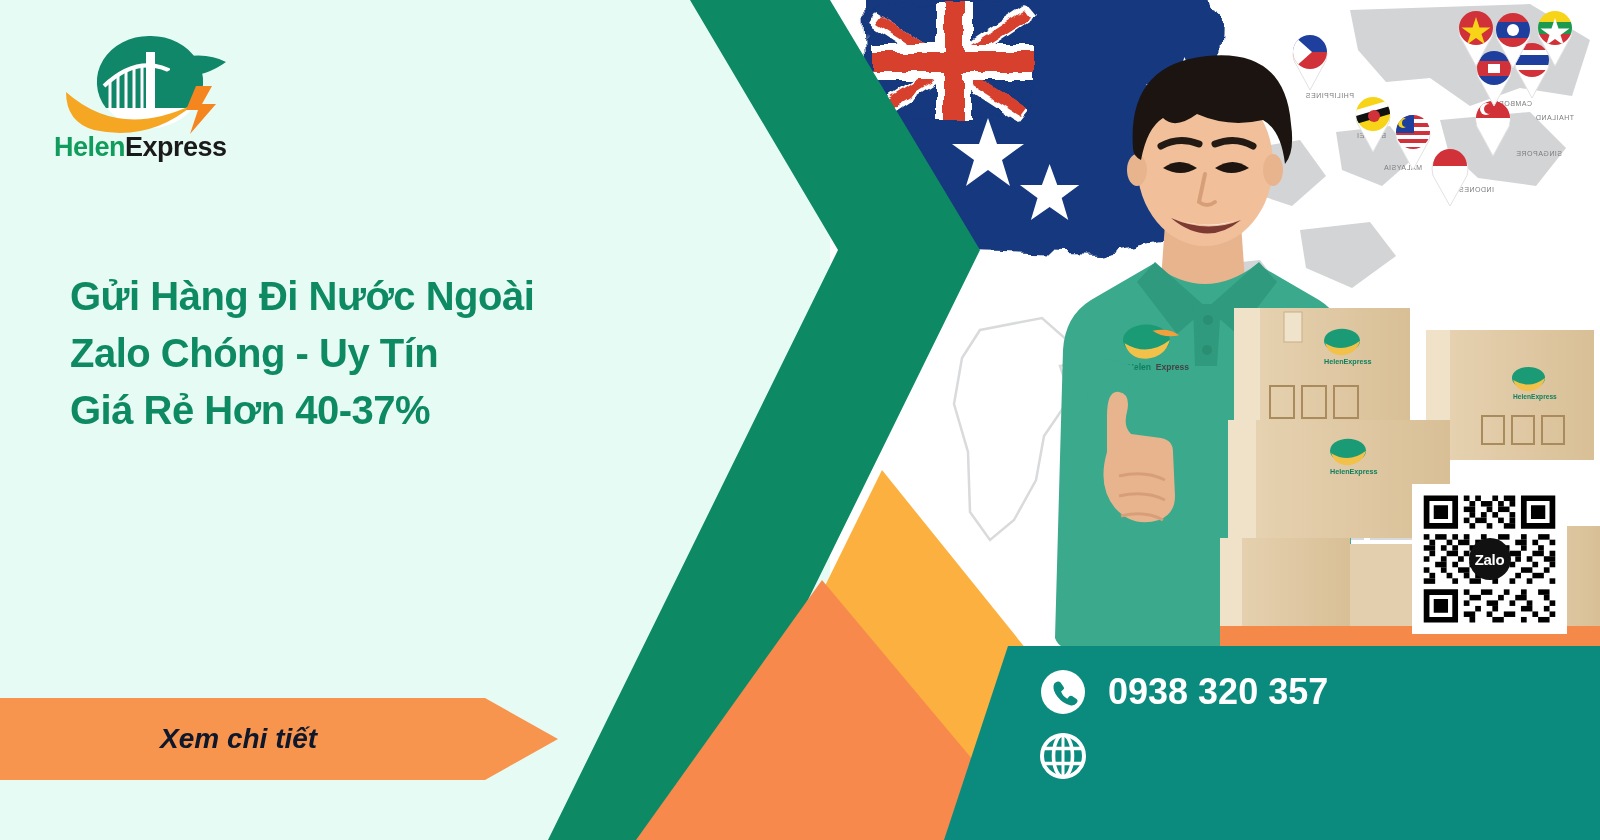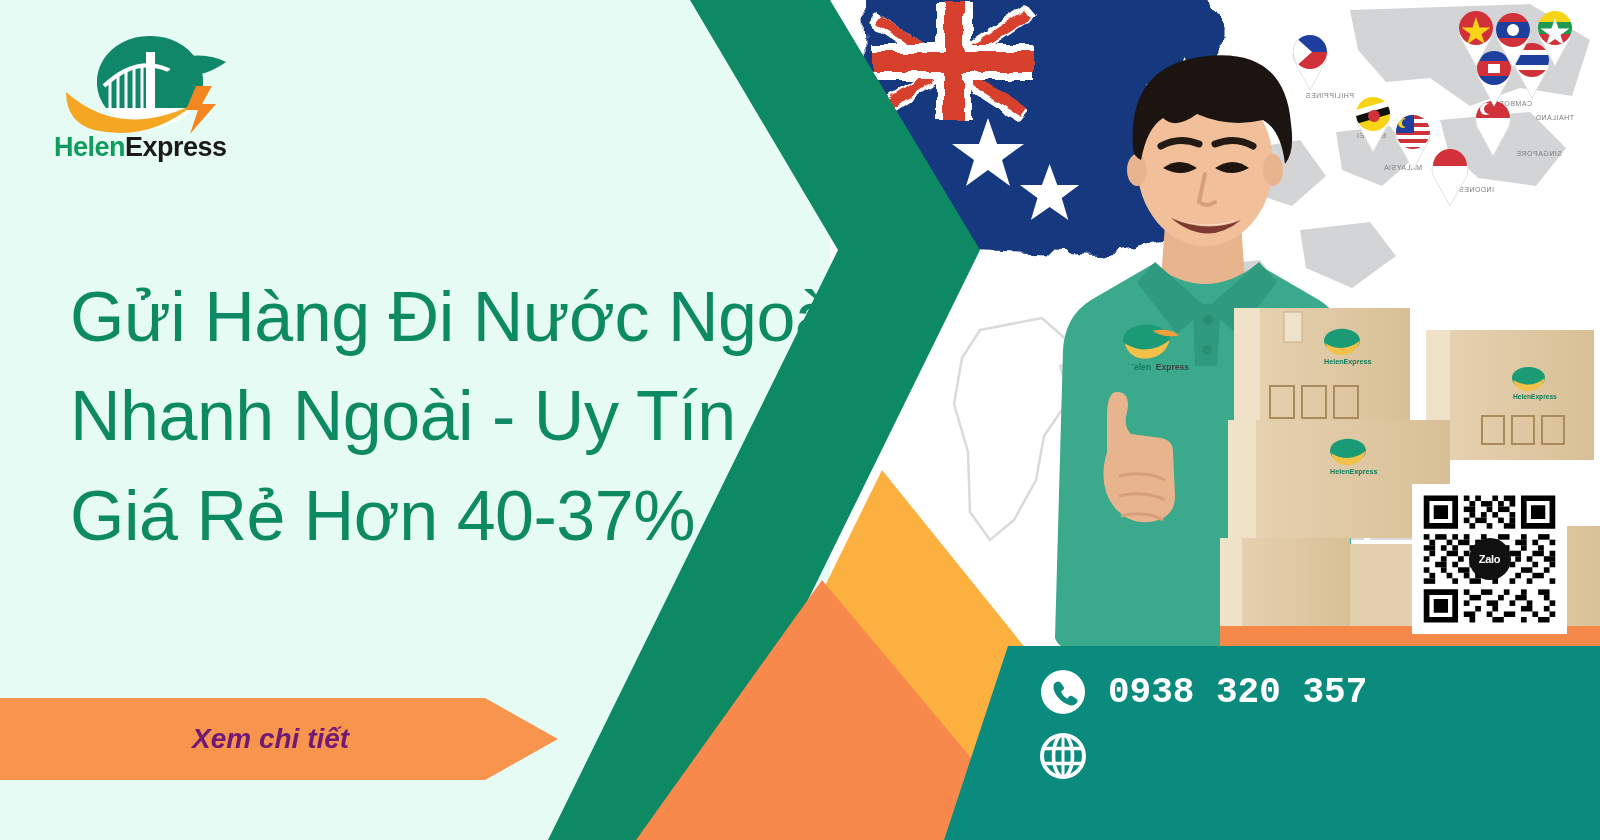--- a/index.html
+++ b/index.html
@@ -56,64 +56,62 @@
     font-size:27px; font-weight:bold; letter-spacing:-0.5px;
     white-space:nowrap;
   }
   .logo-helen { color:#0f9c5c; }
   .logo-express { color:#1a1a1a; }
 
   
   .headline {
     position:absolute; left:70px; top:268px; width:760px;
     color:#0e8a63;
-    font-size:70px; font-weight:normal; line-height:1.42;
+    font-size:40px; font-weight:bold; line-height:1.42;
     letter-spacing:-0.5px;
   }
   .headline .ln { display:block; white-space:nowrap; }
 
   
   .cta {
     position:absolute; left:-20px; top:698px; width:580px; height:82px;
     background:#f7944d;
     clip-path:polygon(0 0, 505px 0, 578px 41px, 505px 82px, 0 82px);
     display:flex; align-items:center;
     cursor:pointer;
   }
   .cta-label {
     position:absolute; left:180px; top:50%; transform:translateY(-50%);
-    color:#701a75; font-size:28px; font-weight:bold; font-style:italic;
+    color:#0f172a; font-size:28px; font-weight:bold; font-style:italic;
     white-space:nowrap;
-    margin-left:32px;
   }
 
   
   .contacts {
     position:absolute; left:1040px; top:660px; width:520px; height:150px;
     z-index:40;
-    font-family:Liberation Mono, monospace;
   }
   .crow { display:flex; align-items:center; height:64px; }
   .cicon {
     width:46px; height:46px; flex:0 0 46px; margin-right:22px;
     display:flex; align-items:center; justify-content:center;
   }
   .ctext { color:#ffffff; font-size:36px; font-weight:bold; white-space:nowrap; letter-spacing:0px; }
 
   
   .qr {
     position:absolute; left:1412px; top:484px; width:155px; height:150px;
     background:#ffffff; z-index:45; padding:6px;
   }
   .qr-inner { position:relative; width:100%; height:100%; }
   .qr-badge {
     position:absolute; left:50%; top:50%; transform:translate(-50%,-50%);
     width:42px; height:42px; border-radius:50%; background:#111;
     display:flex; align-items:center; justify-content:center;
-    color:#fff; font-size:11px; font-weight:bold; letter-spacing:-0.3px;
+    color:#fff; font-size:15px; font-weight:bold; letter-spacing:-0.3px;
   }
 </style>
 </head>
 <body>
 
 <div id="banner">
 
   <svg width="0" height="0" style="position:absolute" aria-hidden="true">
     <defs>
       <filter id="rough">
@@ -465,21 +463,21 @@
 
       <path d="M146 56 l16 0 l-10 18 l14 0 l-26 30 l8 -24 l-12 0 Z" fill="#f5861f"></path>
     </svg>
     <div class="logo-word">
       <span class="logo-helen">Helen</span><span class="logo-express">Express</span>
     </div>
   </div>
 
   <div class="headline">
     <span class="ln">Gửi Hàng Đi Nước Ngoài</span>
-    <span class="ln">Nhanh Ngoài - Uy Tín</span>
+    <span class="ln">Zalo Chóng - Uy Tín</span>
     <span class="ln">Giá Rẻ Hơn 40-37%</span>
   </div>
 
   <div class="cta">
     <span class="cta-label">Xem chi tiết</span>
   </div>
 
   <div class="contacts">
     <div class="crow">
       <span class="cicon">

